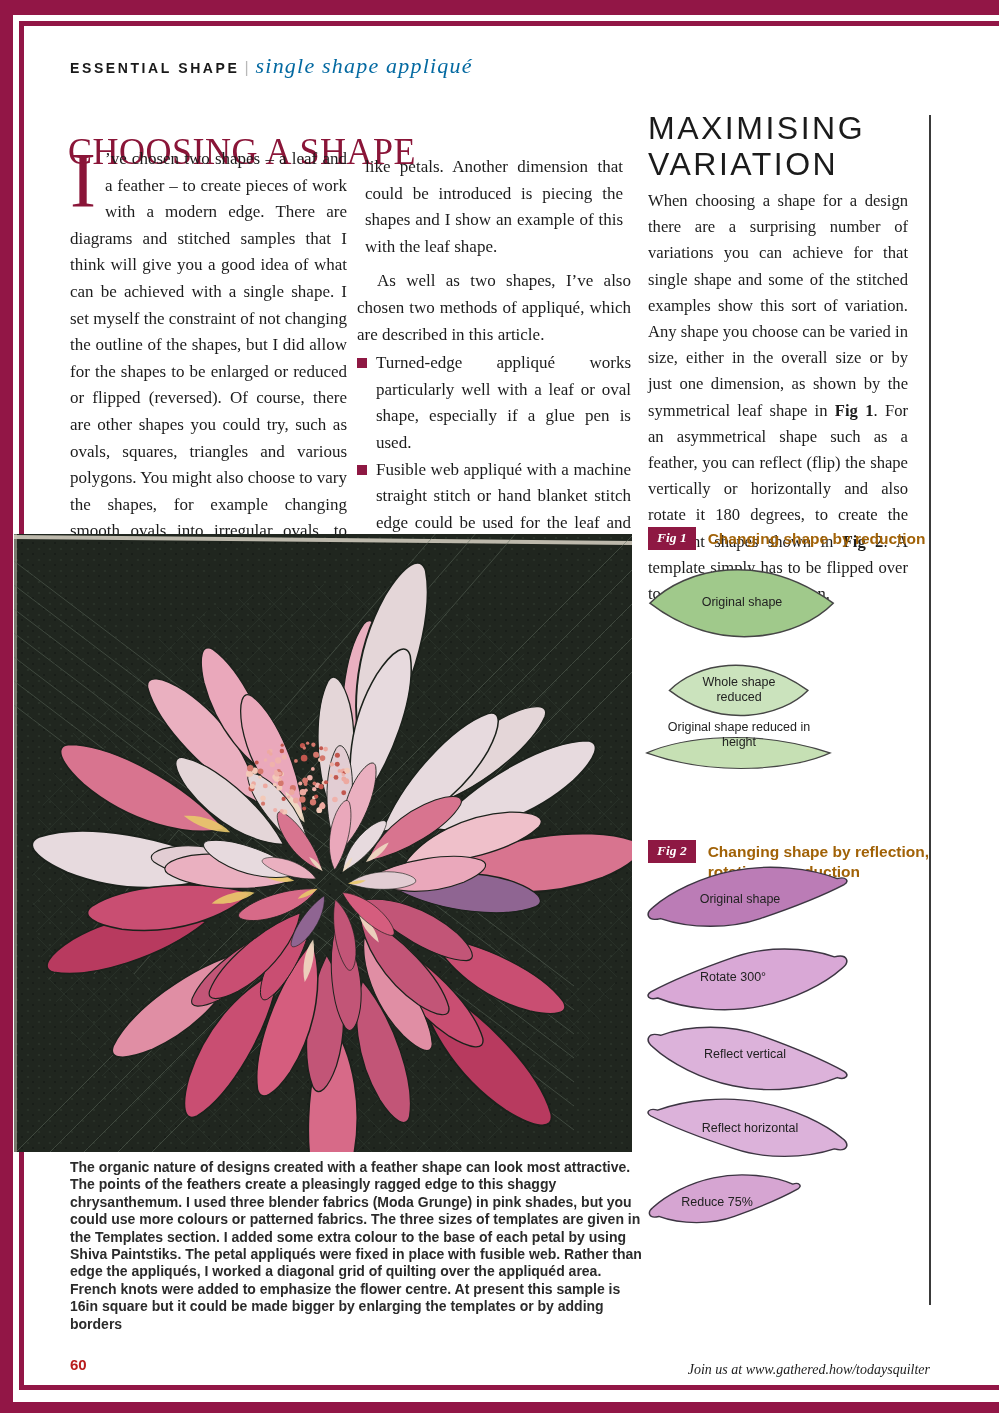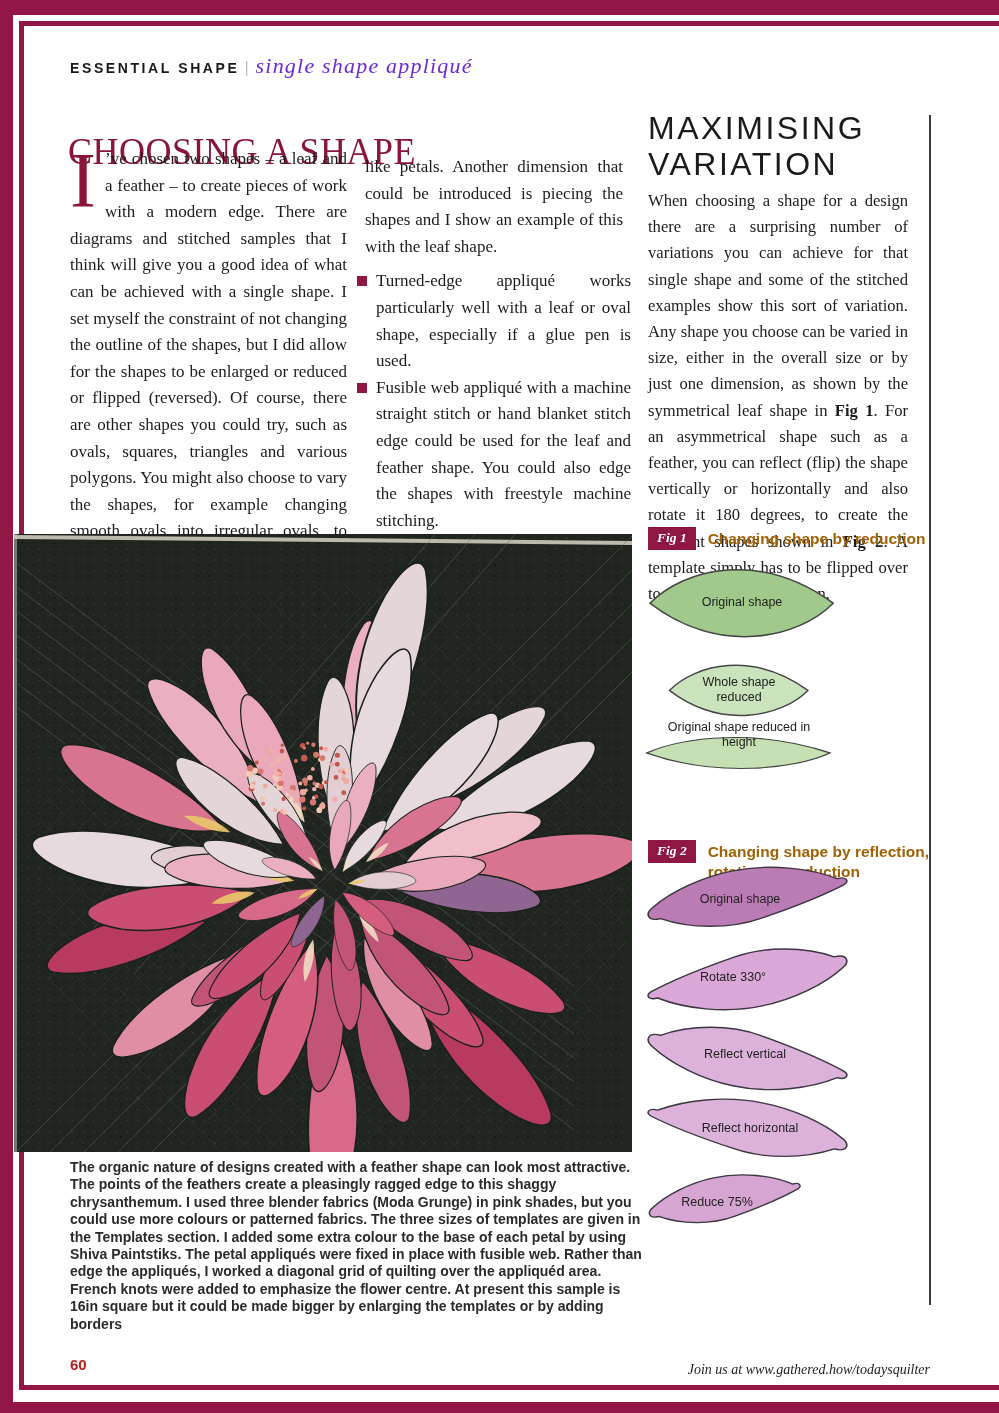--- a/index.html
+++ b/index.html
@@ -9,21 +9,21 @@
   
   .frame-top{position:absolute;left:0;top:0;width:999px;height:15px;background:#921646;}
   .frame-left{position:absolute;left:0;top:0;width:13px;height:1413px;background:#921646;}
   .frame-bottom{position:absolute;left:0;top:1402px;width:999px;height:11px;background:#921646;}
   .frame-inner{position:absolute;left:19px;top:21px;right:-8px;bottom:23px;border:5px solid #921646;border-right:none;}
 
   
   .kicker-row{position:absolute;left:70px;top:53px;white-space:nowrap;}
   .kicker{font-family:"Liberation Sans",sans-serif;font-weight:bold;font-size:14px;letter-spacing:2.6px;color:#191919;}
   .kicker-sep{color:#b9b9b9;font-family:"Liberation Sans",sans-serif;font-size:16px;margin:0 7px 0 5px;}
-  .kicker-topic{font-style:italic;font-size:22px;letter-spacing:1.2px;color:#6d28d9;}
+  .kicker-topic{font-style:italic;font-size:22px;letter-spacing:1.2px;color:#0369a1;}
 
   .h1{position:absolute;left:68px;top:106px;font-size:36px;letter-spacing:0.5px;color:#8a1538;font-weight:normal;transform:scaleY(1.04);transform-origin:left top;}
 
   
   .col{position:absolute;top:146px;font-size:17px;line-height:26.6px;text-align:justify;color:#1c1c1c;}
   .col1{left:70px;width:277px;}
   .col2{left:357px;width:274px;}
   .dropcap{float:left;font-size:78px;line-height:60px;padding:4px 9px 0 0;color:#8a1538;font-weight:normal;}
   .p-indent{text-indent:20px;margin:0;}
   .p0{margin:8px;}
@@ -69,20 +69,21 @@
   </div>
 
   <h1 class="h1">CHOOSING A SHAPE</h1>
 
   <div class="col col1">
     <span class="dropcap">I</span><span>’ve chosen two shapes – a leaf and a feather – to create pieces of work with a modern edge. There are diagrams and stitched samples that I think will give you a good idea of what can be achieved with a single shape. I set myself the constraint of not changing the outline of the shapes, but I did allow for the shapes to be enlarged or reduced or flipped (reversed). Of course, there are other shapes you could try, such as ovals, squares, triangles and various polygons. You might also choose to vary the shapes, for example changing smooth ovals into irregular ovals, to look like true pebbles, or widening some of the leaf shapes to look more</span>
   </div>
 
   <div class="col col2">
     <p class="p0">like petals. Another dimension that could be introduced is piecing the shapes and I show an example of this with the leaf shape.</p>
+    <p class="p-indent">As well as two shapes, I’ve also chosen two methods of appliqué, which are described in this article.</p>
     <ul class="bullets">
       <li>Turned-edge appliqué works particularly well with a leaf or oval shape, especially if a glue pen is used.</li>
       <li>Fusible web appliqué with a machine straight stitch or hand blanket stitch edge could be used for the leaf and feather shape. You could also edge the shapes with freestyle machine stitching.</li>
     </ul>
   </div>
 
   <div class="sb-title">MAXIMISING VARIATION</div>
   <div class="sb-body">
     <span>When choosing a shape for a design there are a surprising number of variations you can achieve for that single shape and some of the stitched examples show this sort of variation. Any shape you choose can be varied in size, either in the overall size or by just one dimension, as shown by the symmetrical leaf shape in </span><b>Fig 1</b><span>. For an asymmetrical shape such as a feather, you can reflect (flip) the shape vertically or horizontally and also rotate it 180 degrees, to create the different shapes shown in </span><b>Fig 2</b><span>. A template simply has to be flipped over to make a reversed version.</span>
   </div>
@@ -115,21 +116,21 @@
       <defs>
         <path id="feather" d="M8,50 C0,57 2,67 16,63 C46,75 88,75 118,63 C154,49 184,35 204,23 C210,19 206,13 197,16 C170,4 128,-2 90,7 C58,14 26,32 8,50 Z"></path>
       </defs>
       <use href="#feather" transform="translate(0,3) scale(0.976,0.85)" stroke="#3c3542" stroke-width="1.6" fill="#bb7cb6"></use>
       <use href="#feather" transform="translate(0,80) scale(0.976,0.875) rotate(180 105 40)" stroke="#3c3542" stroke-width="1.6" fill="#d9a8d6"></use>
       <use href="#feather" transform="translate(0,158) scale(0.976,0.9) translate(0,80) scale(1,-1)" stroke="#3c3542" stroke-width="1.6" fill="#dcb2da"></use>
       <use href="#feather" transform="translate(0,235) scale(0.976,0.825) translate(210,0) scale(-1,1)" stroke="#3c3542" stroke-width="1.6" fill="#dcb2da"></use>
       <use href="#feather" transform="translate(2,311) scale(0.74,0.69)" stroke="#3c3542" stroke-width="2" fill="#d6a5d2"></use>
     </svg>
     <div class="shape-label" style="left:95px;top:37px;">Original shape</div>
-    <div class="shape-label" style="left:88px;top:115px;">Rotate 330°</div>
+    <div class="shape-label" style="left:88px;top:115px;">Rotate 300°</div>
     <div class="shape-label" style="left:100px;top:192px;">Reflect vertical</div>
     <div class="shape-label" style="left:105px;top:266px;">Reflect horizontal</div>
     <div class="shape-label" style="left:72px;top:340px;">Reduce 75%</div>
   </div>
 
   <svg class="photo" id="photo-svg" viewBox="0 0 618 618">
     <defs>
       <pattern id="speck" width="11" height="11" patternUnits="userSpaceOnUse">
         <rect width="11" height="11" fill="#20261f"></rect>
         <circle cx="3" cy="4" r="1.1" fill="#2b332a"></circle>

